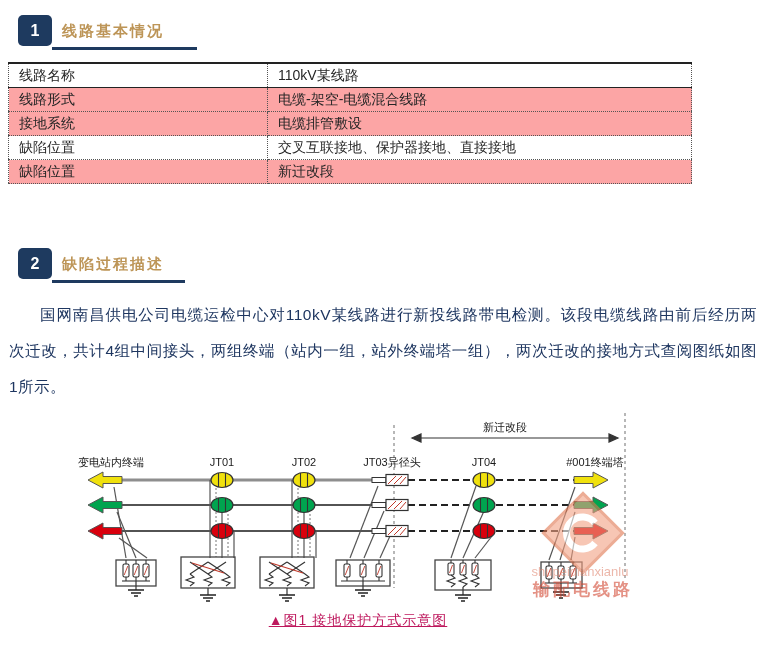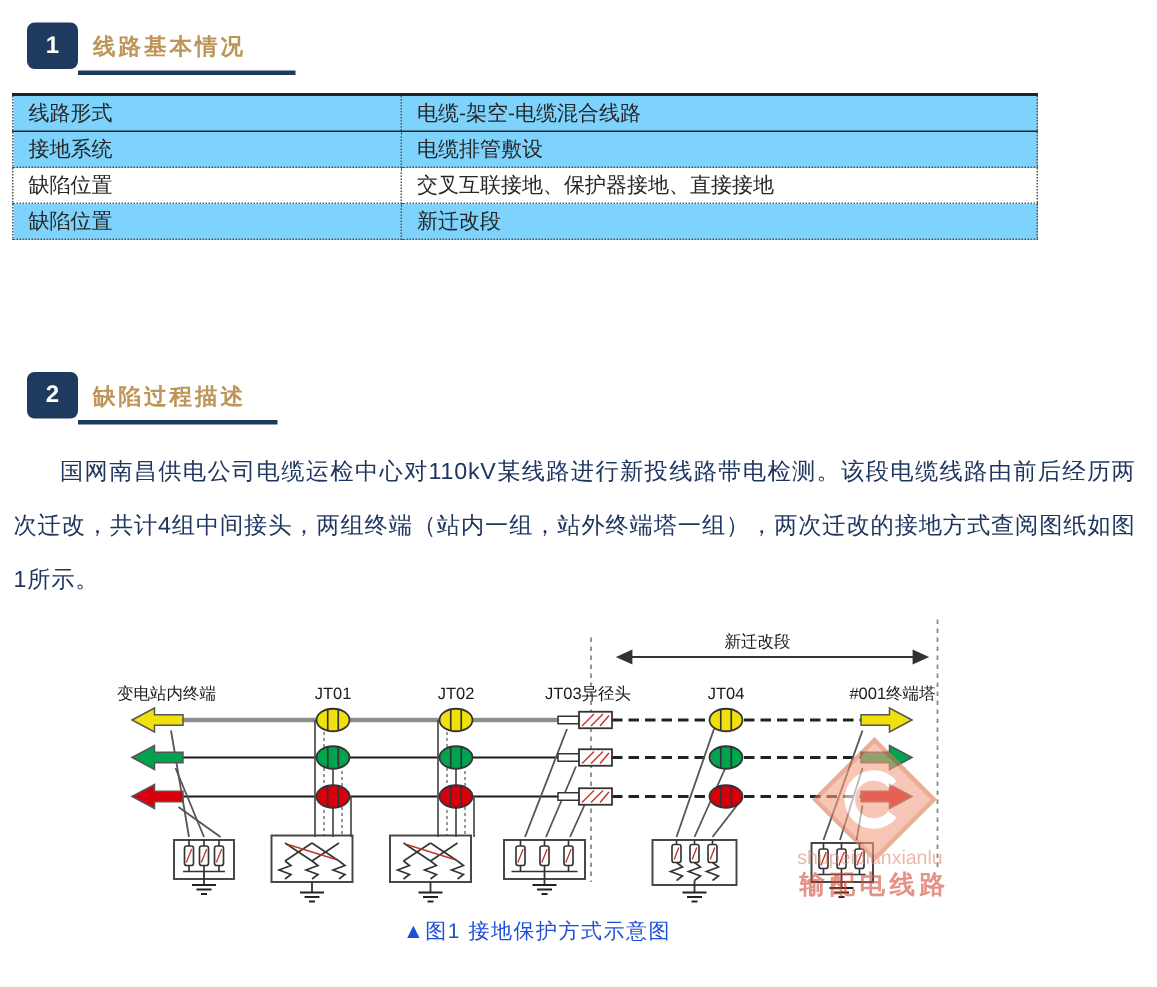--- a/index.html
+++ b/index.html
@@ -21,44 +21,48 @@
   
   .info-table{
     position:absolute;left:8px;top:62px;width:684px;border-collapse:collapse;
     font-size:14px;color:#262626;
     border-top:2px solid #222;border-left:1px dotted #555;border-right:1px dotted #555;
     border-bottom:1px dotted #555;
   }
   .info-table td{height:23px;padding:0 0 0 10px;border-bottom:1px dotted #555;}
   .info-table tr:first-child td{border-bottom:1.5px solid #222;}
   .info-table td.lbl{width:248px;border-right:1px dotted #555;}
-  .info-table tr.gray td{background:#7dd3fc;}
+  .info-table tr.gray td{background:#fca5a5;}
   
   .body-par{
     position:absolute;left:9px;top:297px;width:748px;font-size:15.5px;line-height:36px;
     color:#1E3660;text-align:justify;text-indent:2em;letter-spacing:0.5px;
   }
   
   .fig-caption{
     position:absolute;left:140px;top:612px;width:436px;text-align:center;
-    font-size:14px;color:#1d4ed8;letter-spacing:1px;
+    font-size:14px;color:#be185d;letter-spacing:1px;text-decoration:underline;
   }
   svg text{font-family:"Liberation Sans","DejaVu Sans",sans-serif;}
 </style>
 </head>
 <body>
 
 <div id="screen">
 
   <div class="sec-badge" style="top:15px;">1</div>
   <div class="sec-title" style="top:22px;">线路基本情况</div>
   <div class="sec-underline" style="top:47px;width:145px;"></div>
 
   <table class="info-table">
     <tbody>
+        <tr>
+      <td class="lbl">线路名称</td>
+      <td>110kV某线路</td>
+    </tr>
     <tr class="gray">
       <td class="lbl">线路形式</td>
       <td>电缆-架空-电缆混合线路</td>
     </tr>
     <tr class="gray">
       <td class="lbl">接地系统</td>
       <td>电缆排管敷设</td>
     </tr>
     <tr>
       <td class="lbl">缺陷位置</td>

